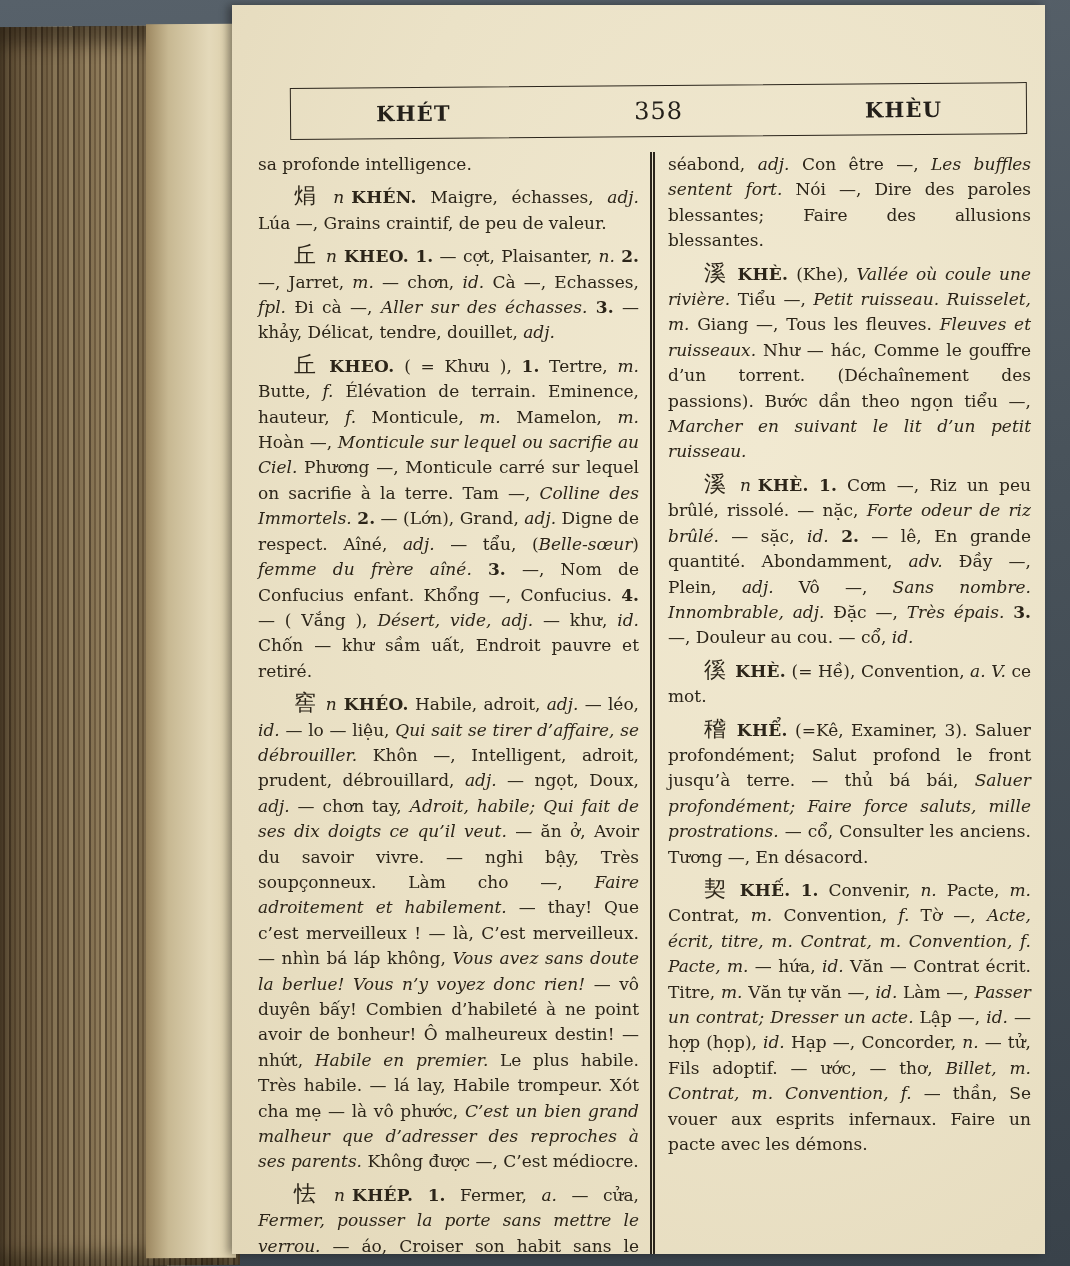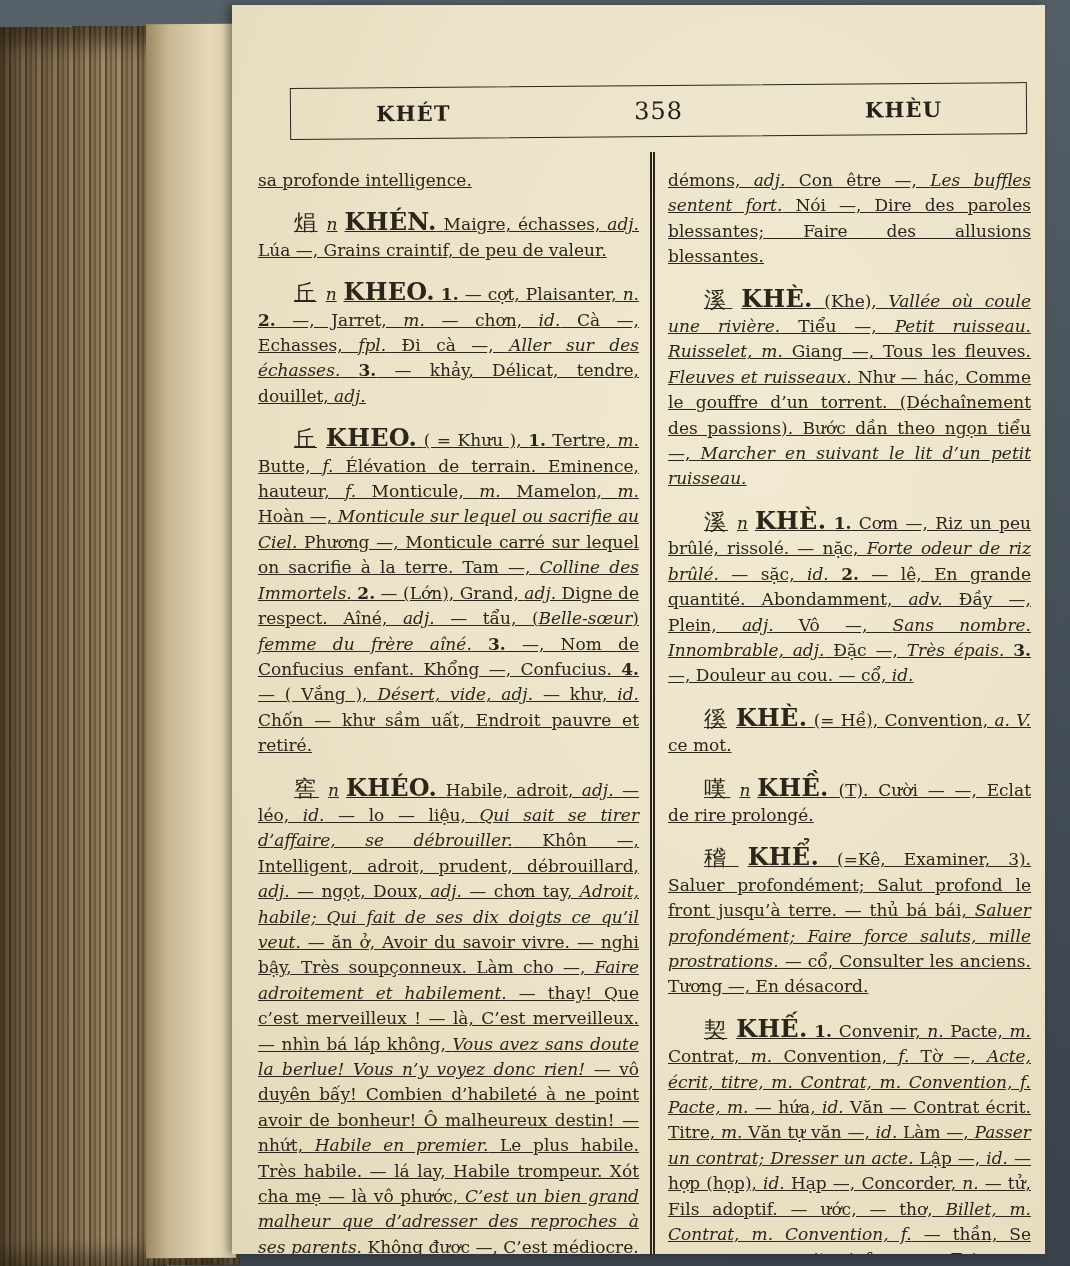--- a/index.html
+++ b/index.html
@@ -33,25 +33,25 @@
     transform:rotate(-0.45deg);
   }
   .header-word{
     text-align:center;font-weight:bold;font-size:21px;letter-spacing:1.2px;color:#24201a;
   }
   .pagenum{text-align:center;font-size:24px;font-weight:normal;color:#24201a;letter-spacing:1px;}
   .columns{display:flex;margin-top:15px;align-items:stretch;color:#2c2519;}
   .col{font-size:17px;line-height:25.4px;text-align:justify;}
   .col-left{width:392px;box-sizing:border-box;padding-right:11px;}
   .col-right{flex:1;border-left:5px double #2b251c;padding-left:13px;box-sizing:border-box;}
-  p.entry{margin:16px 0 8px 0;text-indent:36px;text-decoration:underline;}
+  p.entry{margin:0 0 8px 0;text-indent:36px;}
   p.entry.cont{text-indent:0;}
   .hanzi{font-size:22px;line-height:1;margin-right:9px;letter-spacing:0;}
   .nmark{font-style:italic;margin-right:7px;}
-  .head{font-weight:bold;font-size:24px;letter-spacing:.3px;}
+  .head{font-weight:bold;font-size:17px;letter-spacing:.3px;}
   .i{font-style:italic;}
   .b{font-weight:bold;}
 </style>
 </head>
 <body>
 
 <div class="book-edges"></div>
 <div class="page-curl"></div>
 
 <div class="page">
@@ -64,23 +64,22 @@
     <div class="columns">
       <div class="col col-left">
           <p class="entry cont"><span>sa profonde intelligence.</span></p>
           <p class="entry"><span class="hanzi">焆</span><span class="nmark">n</span><span class="head">KHÉN.</span> <span>Maigre, échasses, </span><span class="i">adj.</span><span> Lúa —, Grains craintif, de peu de valeur.</span></p>
           <p class="entry"><span class="hanzi">丘</span><span class="nmark">n</span><span class="head">KHEO.</span> <span class="b">1.</span><span> — cợt, Plaisanter, </span><span class="i">n.</span><span> </span><span class="b">2.</span><span> —, Jarret, </span><span class="i">m.</span><span> — chơn, </span><span class="i">id.</span><span> Cà —, Echasses, </span><span class="i">fpl.</span><span> Đi cà —, </span><span class="i">Aller sur des échasses.</span><span> </span><span class="b">3.</span><span> — khảy, Délicat, tendre, douillet, </span><span class="i">adj.</span></p>
           <p class="entry"><span class="hanzi">丘</span><span class="head">KHEO.</span> <span>( = Khưu ), </span><span class="b">1.</span><span> Tertre, </span><span class="i">m.</span><span> Butte, </span><span class="i">f.</span><span> Élévation de terrain. Eminence, hauteur, </span><span class="i">f.</span><span> Monticule, </span><span class="i">m.</span><span> Mamelon, </span><span class="i">m.</span><span> Hoàn —, </span><span class="i">Monticule sur lequel ou sacrifie au Ciel.</span><span> Phương —, Monticule carré sur lequel on sacrifie à la terre. Tam —, </span><span class="i">Colline des Immortels.</span><span> </span><span class="b">2.</span><span> — (Lớn), Grand, </span><span class="i">adj.</span><span> Digne de respect. Aîné, </span><span class="i">adj.</span><span> — tẩu, (</span><span class="i">Belle-sœur</span><span>) </span><span class="i">femme du frère aîné.</span><span> </span><span class="b">3.</span><span> —, Nom de Confucius enfant. Khổng —, Confucius. </span><span class="b">4.</span><span> — ( Vắng ), </span><span class="i">Désert, vide, adj.</span><span> — khư, </span><span class="i">id.</span><span> Chốn — khư sầm uất, Endroit pauvre et retiré.</span></p>
           <p class="entry"><span class="hanzi">窖</span><span class="nmark">n</span><span class="head">KHÉO.</span> <span>Habile, adroit, </span><span class="i">adj.</span><span> — léo, </span><span class="i">id.</span><span> — lo — liệu, </span><span class="i">Qui sait se tirer d’affaire, se débrouiller.</span><span> Khôn —, Intelligent, adroit, prudent, débrouillard, </span><span class="i">adj.</span><span> — ngọt, Doux, </span><span class="i">adj.</span><span> — chơn tay, </span><span class="i">Adroit, habile; Qui fait de ses dix doigts ce qu’il veut.</span><span> — ăn ở, Avoir du savoir vivre. — nghi bậy, Très soupçonneux. Làm cho —, </span><span class="i">Faire adroitement et habilement.</span><span> — thay! Que c’est merveilleux ! — là, C’est merveilleux. — nhìn bá láp không, </span><span class="i">Vous avez sans doute la berlue! Vous n’y voyez donc rien!</span><span> — vô duyên bấy! Combien d’habileté à ne point avoir de bonheur! Ô malheureux destin! — nhứt, </span><span class="i">Habile en premier.</span><span> Le plus habile. Très habile. — lá lay, Habile trompeur. Xót cha mẹ — là vô phước, </span><span class="i">C’est un bien grand malheur que d’adresser des reproches à ses parents.</span><span> Không được —, C’est médiocre.</span></p>
           <p class="entry"><span class="hanzi">怯</span><span class="nmark">n</span><span class="head">KHÉP.</span> <span class="b">1.</span><span> Fermer, </span><span class="i">a.</span><span> — cửa, </span><span class="i">Fermer, pousser la porte sans mettre le verrou.</span><span> — áo, Croiser son habit sans le boutonner. — nép, Se tenir à l’écart; être très réservé. Timide, humble, craintif, </span></p>
         </div>
       <div class="col col-right">
-          <p class="entry cont"><span>démons, </span><span class="i">adj.</span><span> Con être —, </span><span class="i">Les buffles sentent fort.</span><span> Nói —, Dire des paroles blessantes; Faire des allusions blessantes.</span></p>
+          <p class="entry cont"><span>séabond, </span><span class="i">adj.</span><span> Con être —, </span><span class="i">Les buffles sentent fort.</span><span> Nói —, Dire des paroles blessantes; Faire des allusions blessantes.</span></p>
           <p class="entry"><span class="hanzi">溪</span><span class="head">KHÈ.</span> <span>(Khe), </span><span class="i">Vallée où coule une rivière.</span><span> Tiểu —, </span><span class="i">Petit ruisseau. Ruisselet, m.</span><span> Giang —, Tous les fleuves. </span><span class="i">Fleuves et ruisseaux.</span><span> Như — hác, Comme le gouffre d’un torrent. (Déchaînement des passions). Bước dần theo ngọn tiểu —, </span><span class="i">Marcher en suivant le lit d’un petit ruisseau.</span></p>
           <p class="entry"><span class="hanzi">溪</span><span class="nmark">n</span><span class="head">KHÈ.</span> <span class="b">1.</span><span> Cơm —, Riz un peu brûlé, rissolé. — nặc, </span><span class="i">Forte odeur de riz brûlé.</span><span> — sặc, </span><span class="i">id.</span><span> </span><span class="b">2.</span><span> — lê, En grande quantité. Abondamment, </span><span class="i">adv.</span><span> Đầy —, Plein, </span><span class="i">adj.</span><span> Vô —, </span><span class="i">Sans nombre. Innombrable, adj.</span><span> Đặc —, </span><span class="i">Très épais.</span><span> </span><span class="b">3.</span><span> —, Douleur au cou. — cổ, </span><span class="i">id.</span></p>
           <p class="entry"><span class="hanzi">徯</span><span class="head">KHÈ.</span> <span>(= Hề), Convention, </span><span class="i">a. V.</span><span> ce mot.</span></p>
-          <p class="entry"><span class="hanzi">嘆</span><span class="nmark">n</span><span class="head">KHỀ.</span> <span>(T). Cười — —, Eclat de rire prolongé.</span></p>
           <p class="entry"><span class="hanzi">稽</span><span class="head">KHỂ.</span> <span>(=Kê, Examiner, 3). Saluer profondément; Salut profond le front jusqu’à terre. — thủ bá bái, </span><span class="i">Saluer profondément; Faire force saluts, mille prostrations.</span><span> — cổ, Consulter les anciens. Tương —, En désacord.</span></p>
           <p class="entry"><span class="hanzi">契</span><span class="head">KHẾ.</span> <span class="b">1.</span><span> Convenir, </span><span class="i">n.</span><span> Pacte, </span><span class="i">m.</span><span> Contrat, </span><span class="i">m.</span><span> Convention, </span><span class="i">f.</span><span> Tờ —, </span><span class="i">Acte, écrit, titre, m. Contrat, m. Convention, f. Pacte, m.</span><span> — hứa, </span><span class="i">id.</span><span> Văn — Contrat écrit. Titre, </span><span class="i">m.</span><span> Văn tự văn —, </span><span class="i">id.</span><span> Làm —, </span><span class="i">Passer un contrat; Dresser un acte.</span><span> Lập —, </span><span class="i">id.</span><span> — hợp (họp), </span><span class="i">id.</span><span> Hạp —, Concorder, </span><span class="i">n.</span><span> — tử, Fils adoptif. — ước, — thơ, </span><span class="i">Billet, m. Contrat, m. Convention, f.</span><span> — thần, Se vouer aux esprits infernaux. Faire un pacte avec les démons. </span></p>
         </div>
     </div>
   </div>
 </div>
 
 </body></html>

